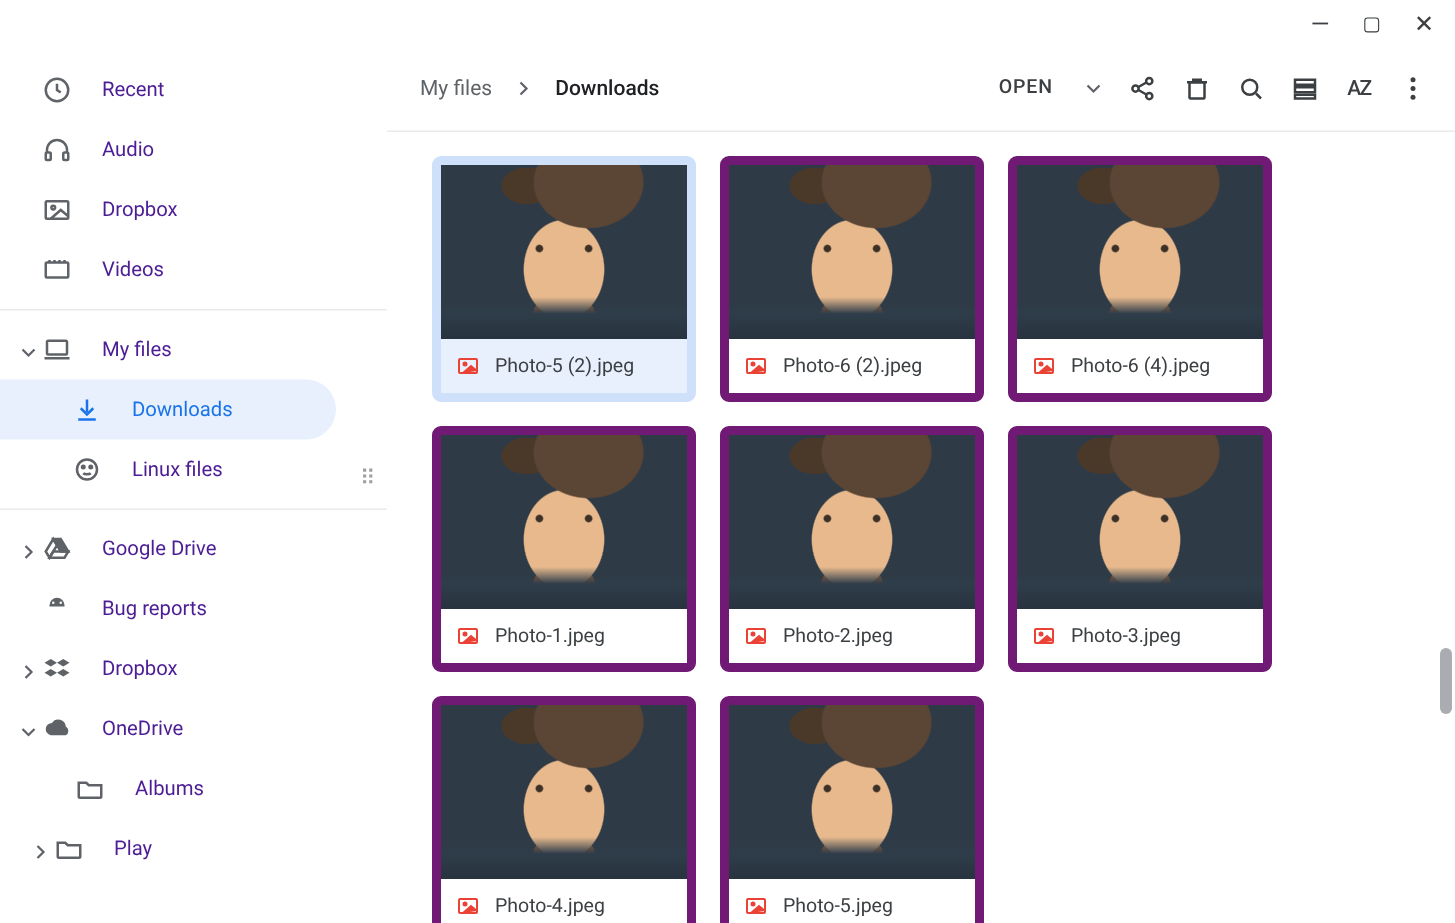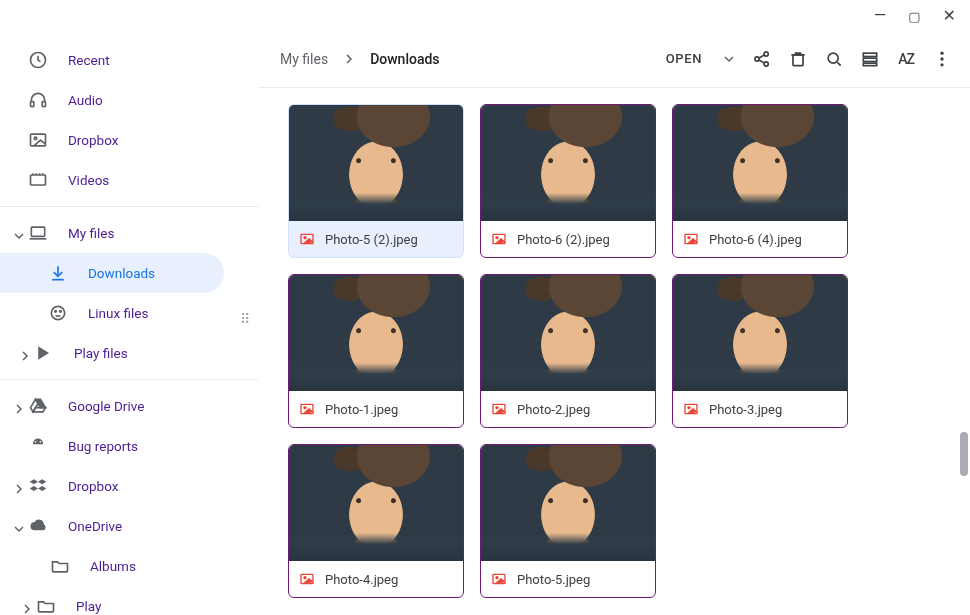--- a/index.html
+++ b/index.html
@@ -40,21 +40,21 @@
     .breadcrumb .crumb.current { color: #202124; font-weight: 500; }
     .breadcrumb .sep { color: #9aa0a6; }
     .spacer { flex: 1; }
     .open-btn { font-size: 13px; font-weight: 500; letter-spacing: .6px; color: #3c4043; margin-right: 18px; display: flex; align-items: center; gap: 22px; cursor: pointer; }
     .tool-actions { display: flex; align-items: center; gap: 16px; }
     .tool-ic { width: 20px; height: 20px; color: #3c4043; cursor: pointer; display: inline-flex; align-items: center; justify-content: center; }
 
     
     .grid-wrap { flex: 1; overflow-y: auto; padding: 16px 16px 8px 30px; position: relative; }
     .grid { display: grid; grid-template-columns: repeat(3, 176px); gap: 16px 16px; }
-    .card { width: 176px; border: 1px solid #701a75; border-radius: 6px; overflow: hidden; background: #fff; cursor: pointer; text-align: center; }
+    .card { width: 176px; border: 6px solid #701a75; border-radius: 6px; overflow: hidden; background: #fff; cursor: pointer; text-align: center; }
     .card.selected { background: #e8f0fe; border-color: #cfe0fb; }
     .thumb { width: 100%; height: 116px; background: #e0cc9e; position: relative; overflow: hidden; }
     .cap-row { display: flex; align-items: center; gap: 10px; padding: 10px 10px; font-size: 13px; color: #3c4043; white-space: nowrap; overflow: hidden; text-overflow: ellipsis; }
     .cap-ic { width: 16px; height: 16px; flex-shrink: 0; }
 
     
     .face { position: absolute; inset: 0; background:
       radial-gradient(60px 50px at 60% 10%, #5b4534 0%, #5b4534 60%, transparent 62%), 
       radial-gradient(28px 20px at 35% 12%, #4a3929 0%, #4a3929 60%, transparent 62%), 
       radial-gradient(44px 54px at 50% 60%, #e7b98d 0%, #e7b98d 60%, transparent 62%), 
@@ -173,33 +173,20 @@
         <svg viewBox="0 0 24 24" fill="none" stroke="currentColor" stroke-width="2">
             <circle cx="12" cy="12" r="8"></circle>
             <circle cx="9" cy="10" r="1"></circle>
             <circle cx="15" cy="10" r="1"></circle>
             <path d="M9 15c1 1 5 1 6 0"></path>
           </svg>
       </span>
       <span>Linux files</span>
     </div>
 
-    <div class="side-item sub2">
-      <span class="caret-slot" style="margin-left:-32px;">
-        <span class="caret"><svg viewBox="0 0 10 10">
-              <path d="M3 1l4 4-4 4" fill="none" stroke="#5f6368" stroke-width="1.5"></path>
-            </svg></span>
-      </span>
-      <span class="ic">
-        <svg viewBox="0 0 24 24" fill="currentColor">
-            <path d="M5 4l13 8-13 8z"></path>
-          </svg>
-      </span>
-      <span>Play files</span>
-    </div>
 
     <div class="divider"></div>
 
     <div class="side-item with-caret">
       <span class="caret-slot">
         <span class="caret"><svg viewBox="0 0 10 10">
               <path d="M3 1l4 4-4 4" fill="none" stroke="#5f6368" stroke-width="1.5"></path>
             </svg></span>
       </span>
       <span class="ic google-drive-ic">

